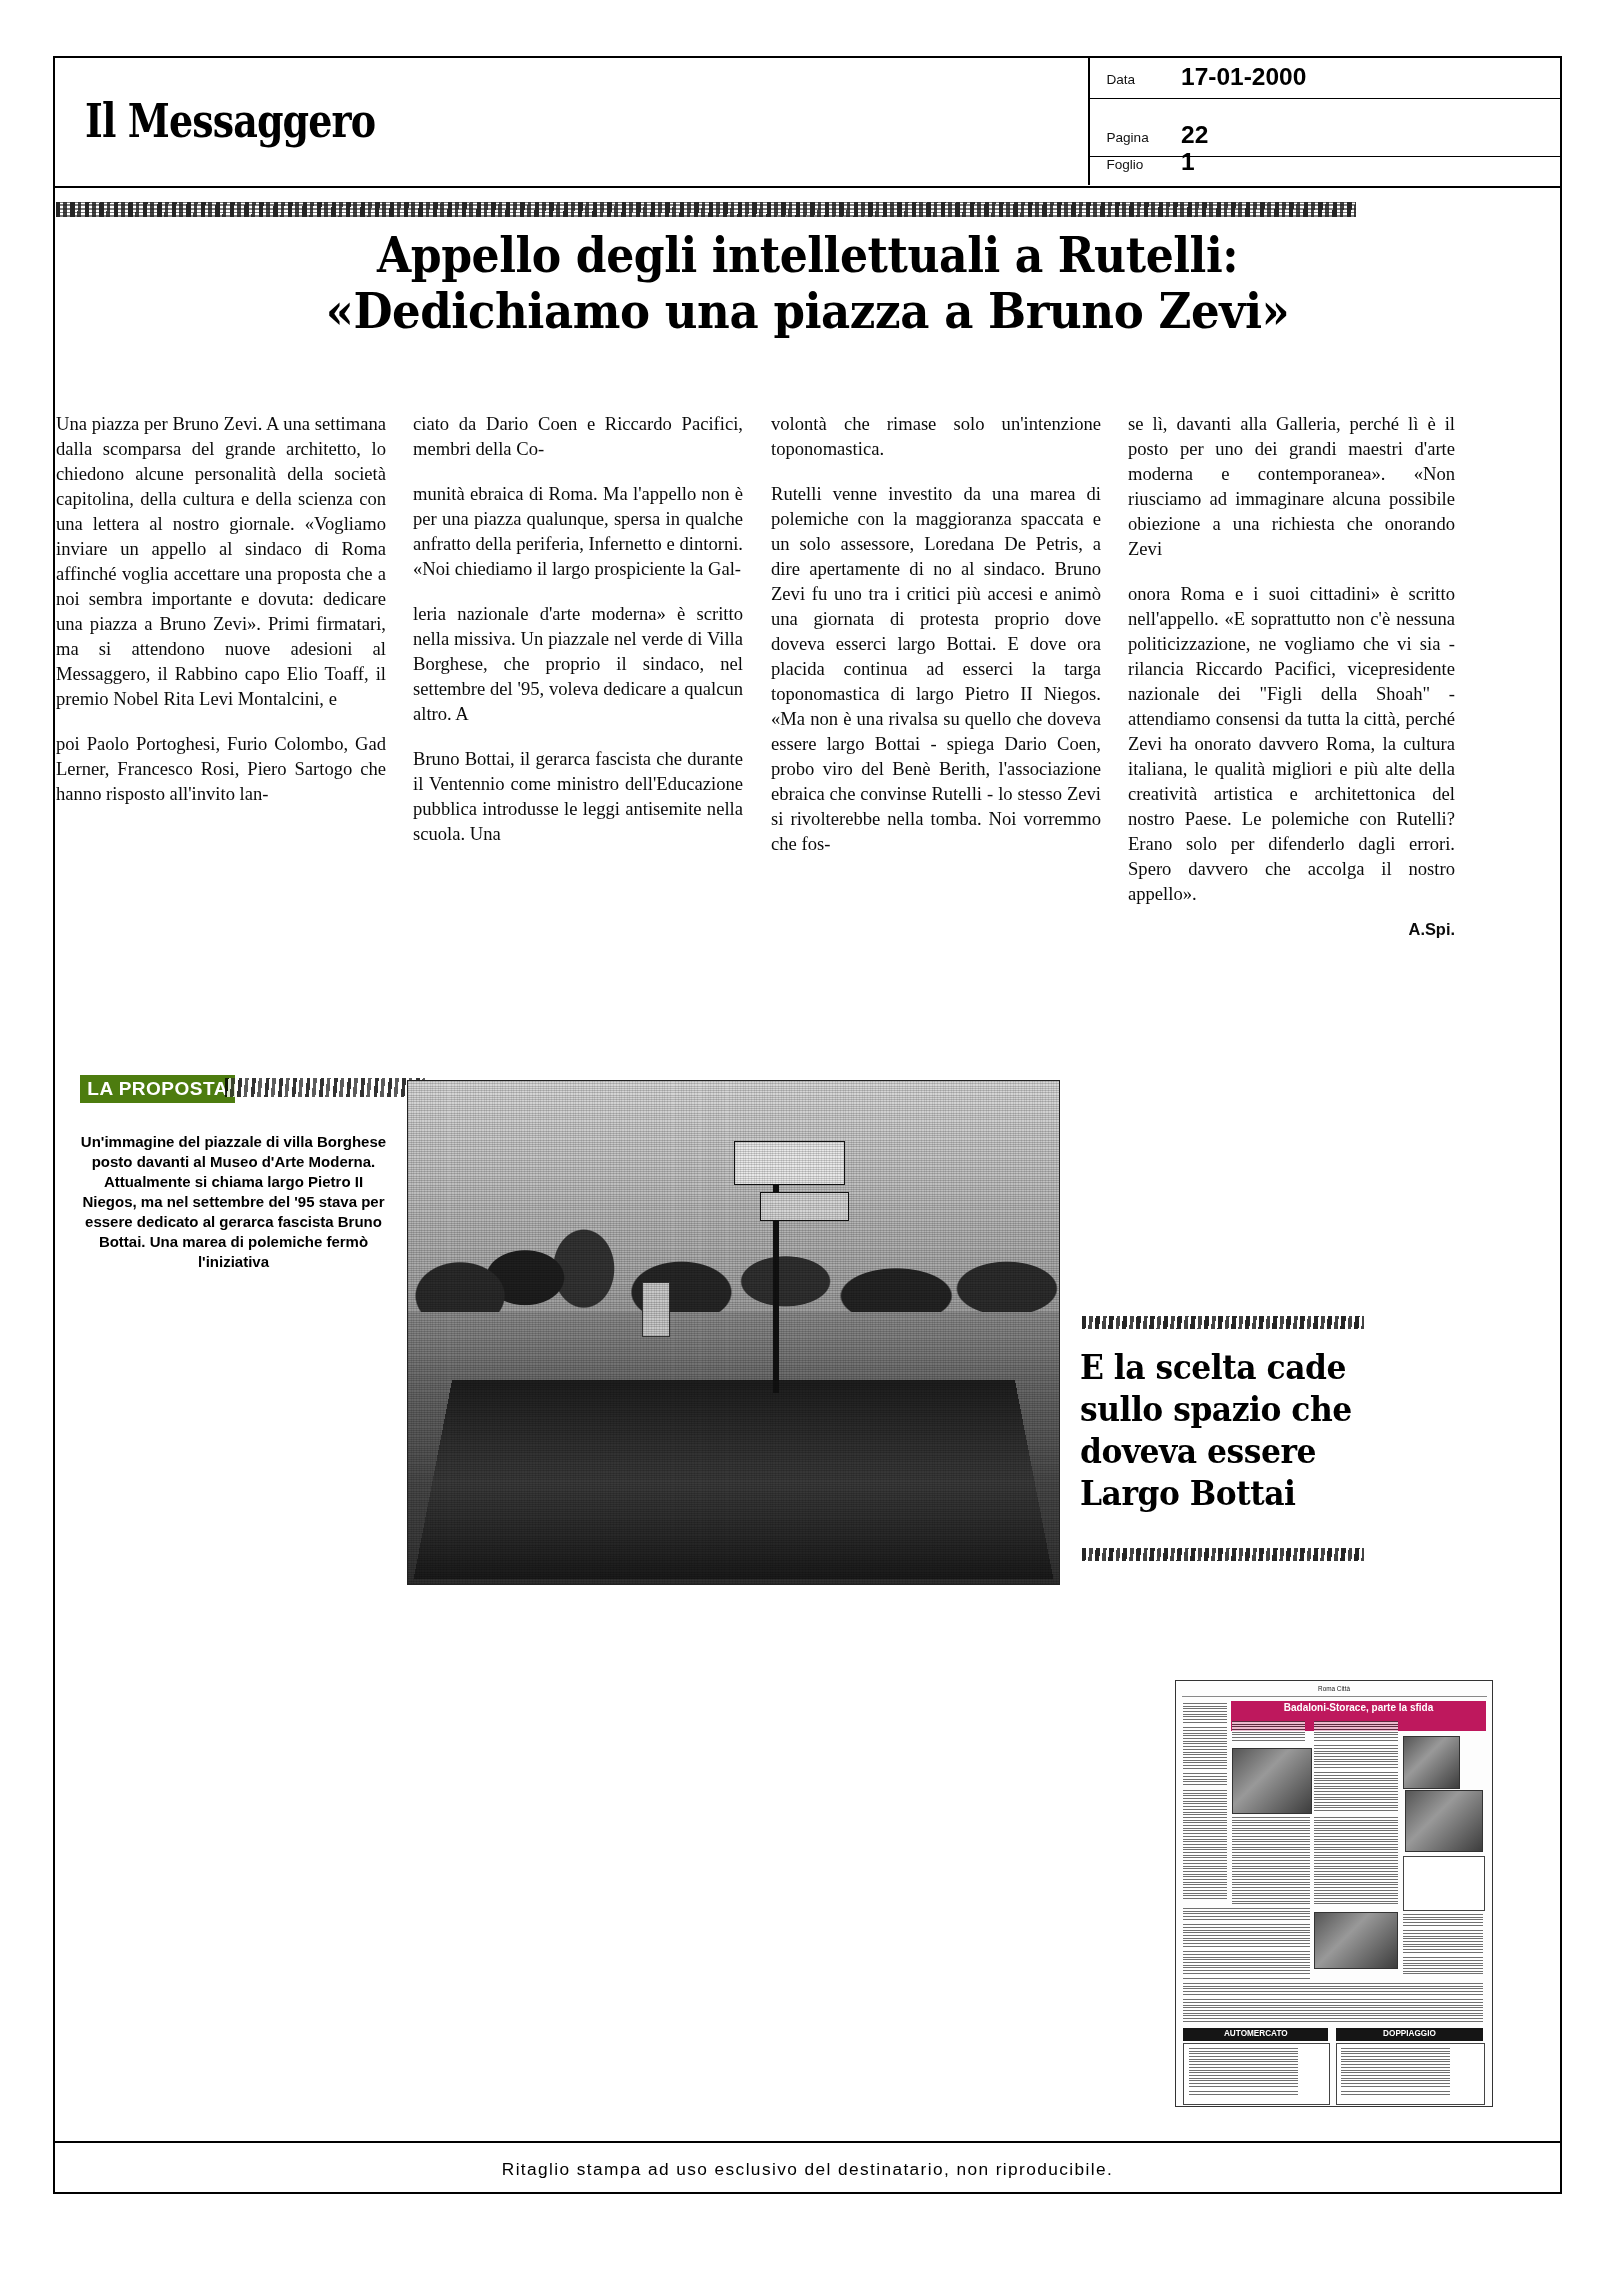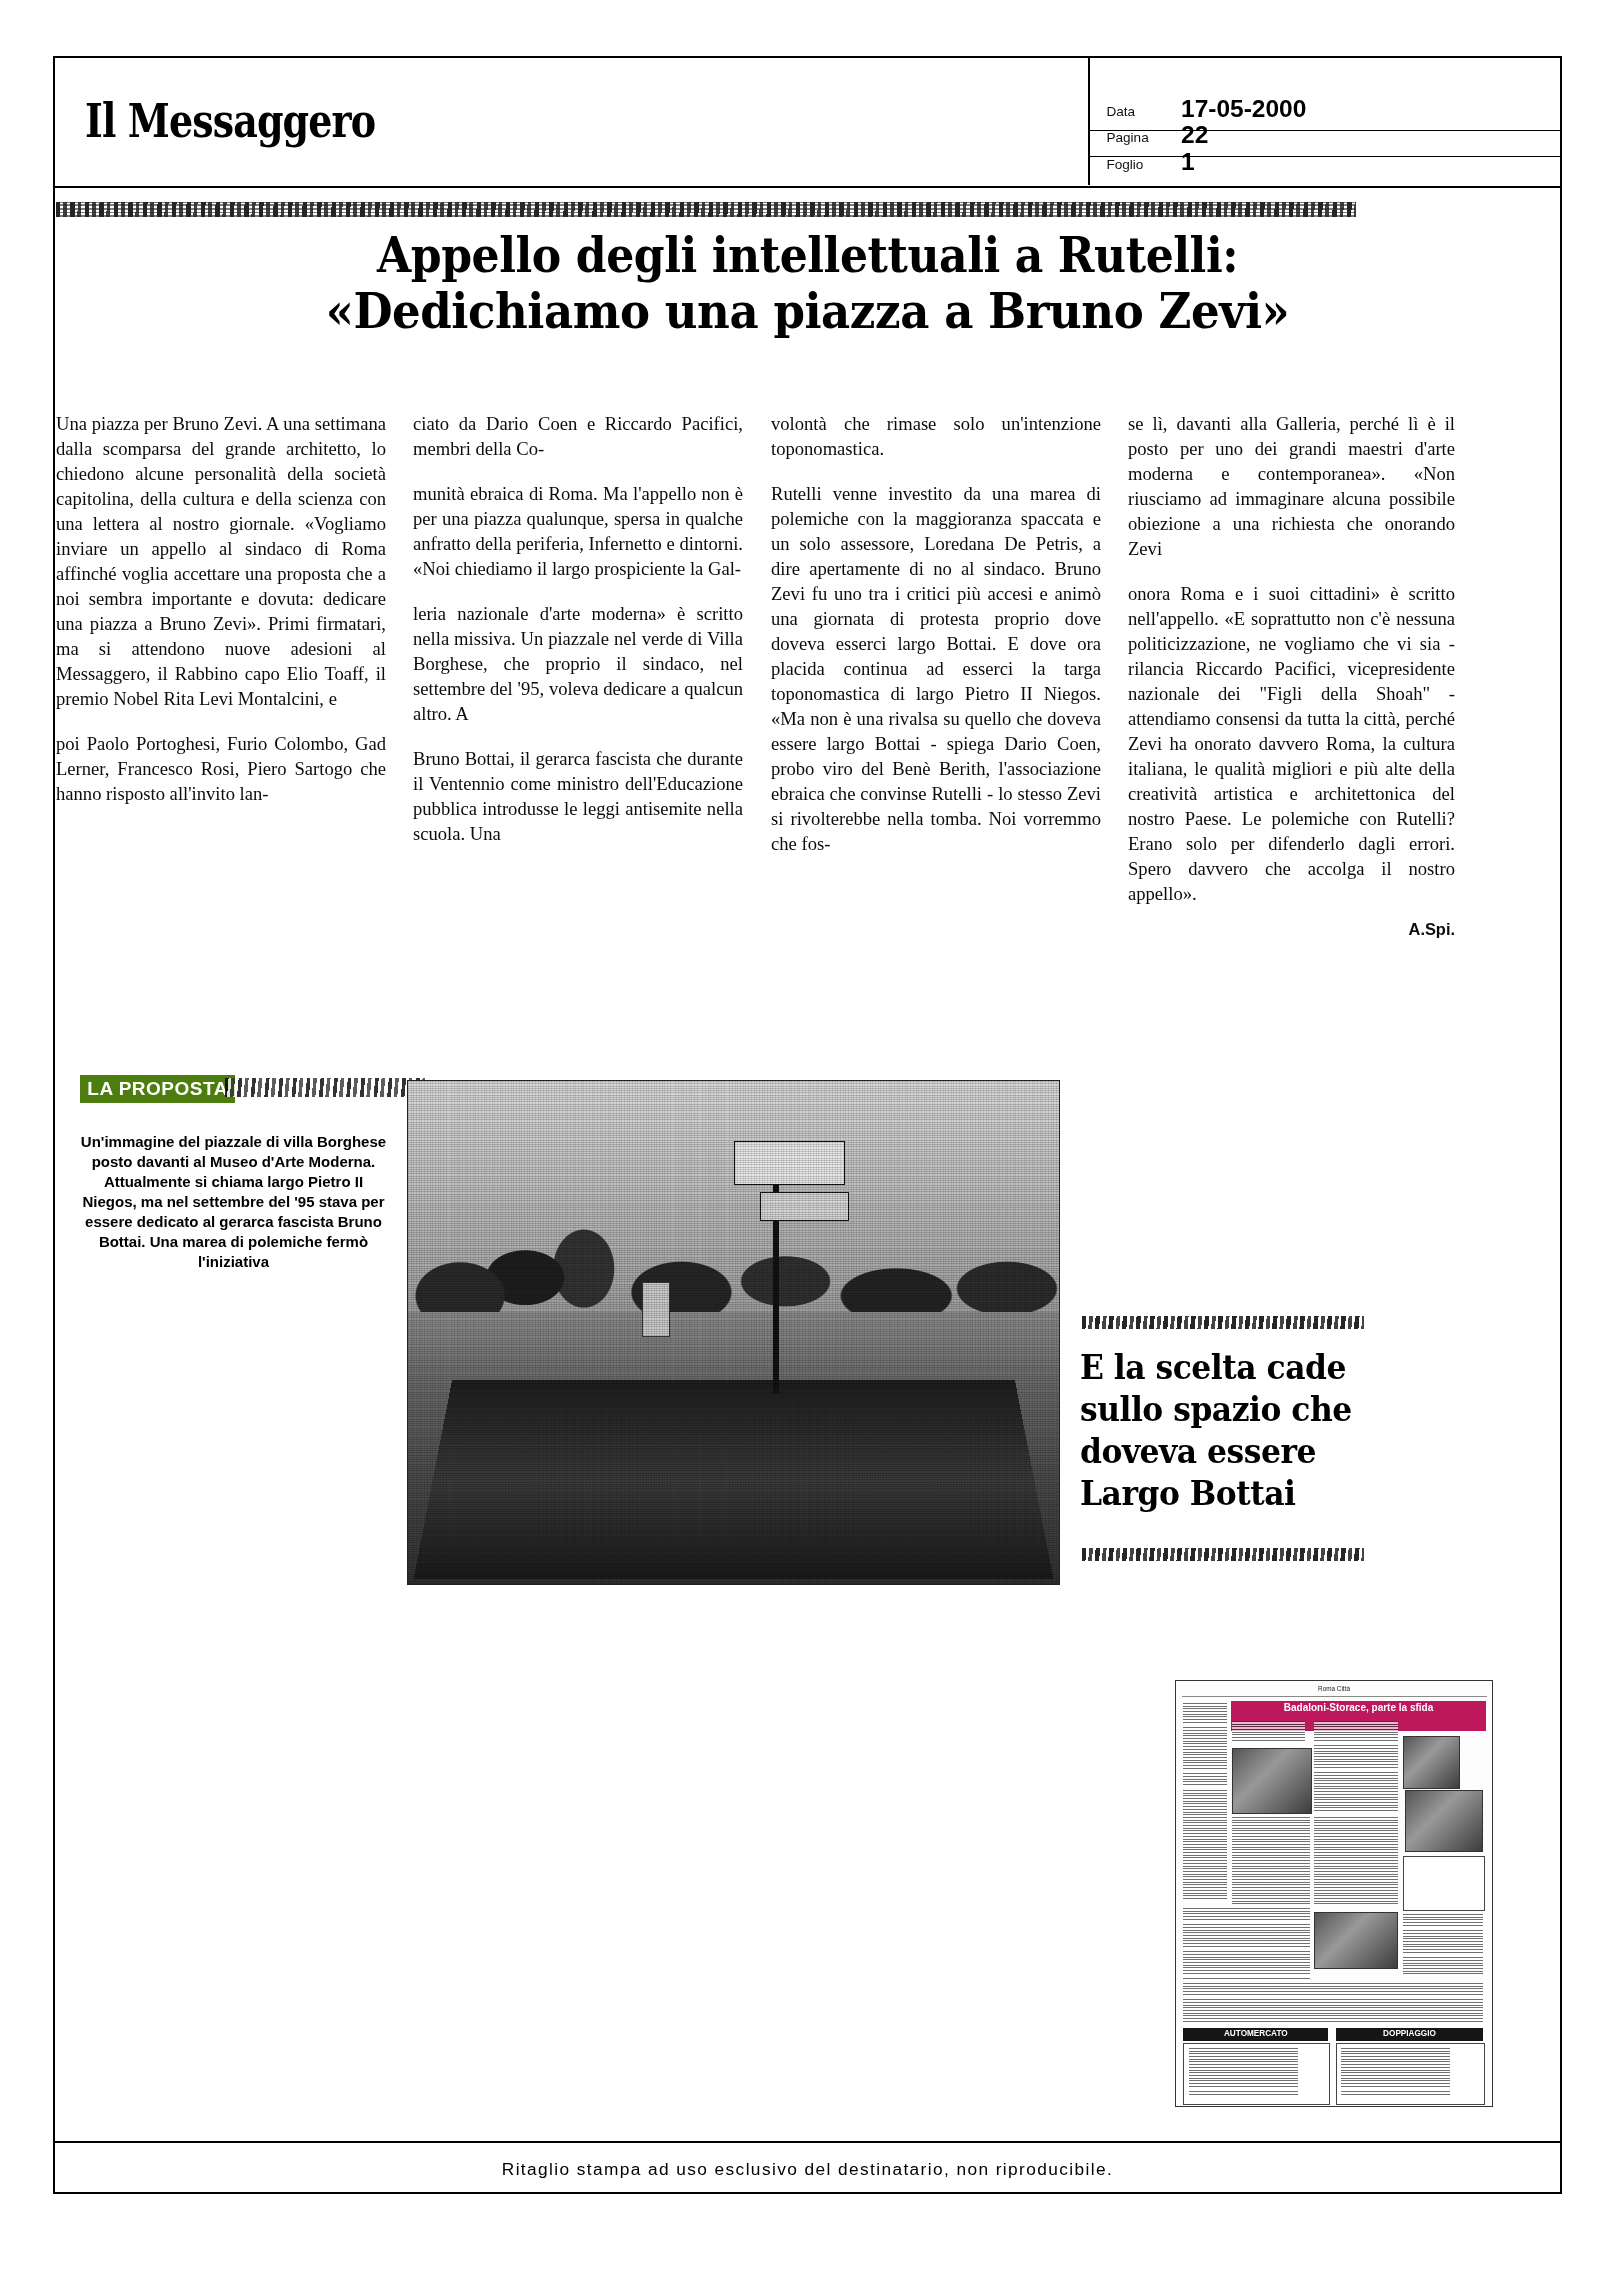--- a/index.html
+++ b/index.html
@@ -66,21 +66,21 @@
     border-left: 2.7px solid #000;
     box-sizing: border-box;
   }
   .meta-row {
     position: absolute;
     left: 0; width: 472px;
     height: 43px;
     box-sizing: border-box;
     border-bottom: 0.9px solid #000;
   }
-  .meta-row.r1 { top: 0; margin-top: 32px; }
+  .meta-row.r1 { top: 0; }
   .meta-row.r2 { top: 58px; }
   .meta-row.r3 { top: 85px; border-bottom: none; }
   .meta-label {
     position: absolute;
     left: 16.4px;
     top: 15.5px;
     font-family: "Liberation Sans", sans-serif;
     font-size: 13.6px;
     color: #111;
   }
@@ -365,21 +365,21 @@
 <div class="page">
 
   <div class="frame"></div>
 
   <div class="masthead">
     <div class="masthead-title">Il Messaggero</div>
 
     <div class="meta-box">
       <div class="meta-row r1">
         <span class="meta-label">Data</span>
-        <span class="meta-value">17-05-2000</span>
+        <span class="meta-value">17-01-2000</span>
       </div>
       <div class="meta-row r2">
         <span class="meta-label">Pagina</span>
         <span class="meta-value">22</span>
       </div>
       <div class="meta-row r3">
         <span class="meta-label">Foglio</span>
         <span class="meta-value">1</span>
       </div>
     </div>

